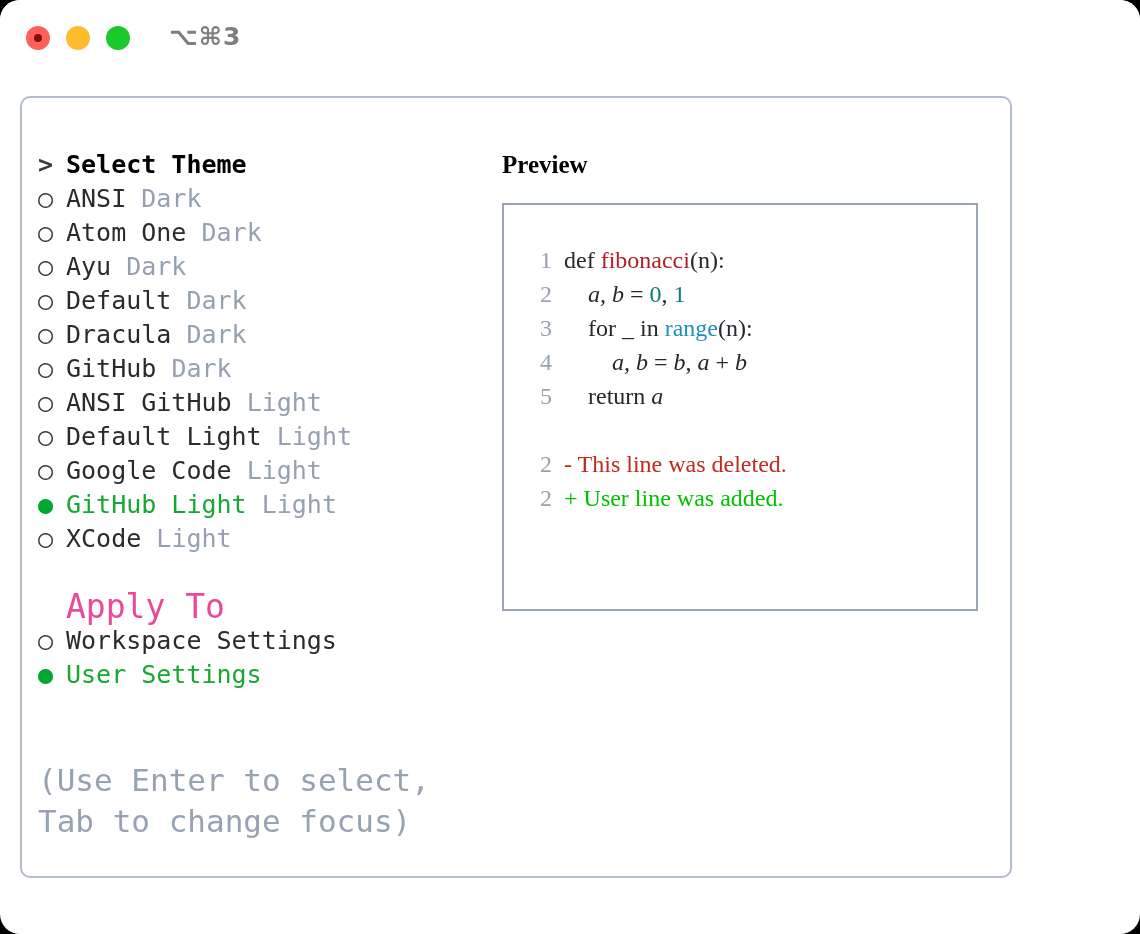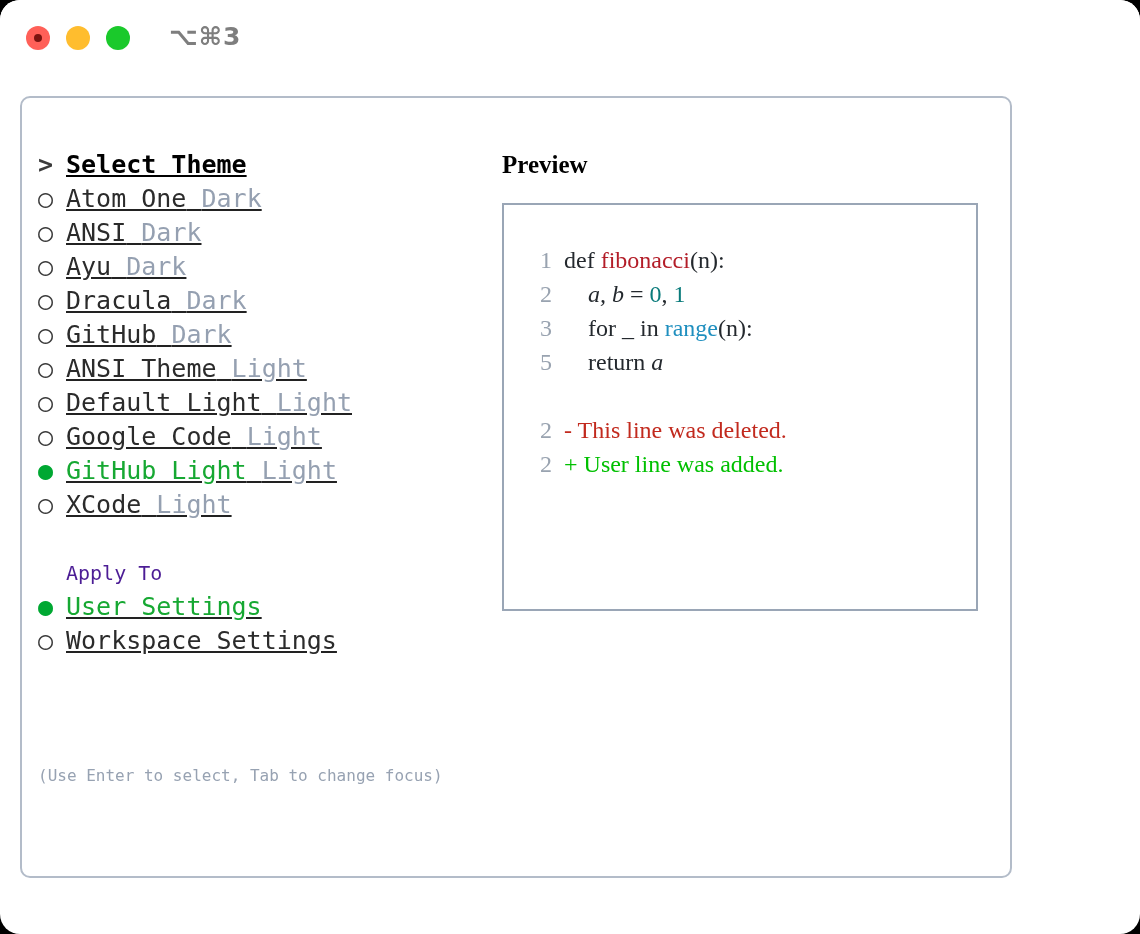--- a/index.html
+++ b/index.html
@@ -91,21 +91,20 @@
     top: 50px;
     width: 450px;
   }
 
   .row {
     height: 34px;
     line-height: 34px;
     font-size: 25px;
     white-space: pre;
     color: #222222;
-    text-decoration: underline;
   }
   .marker {
     display: inline-block;
     width: 28px;
     color: #3b3b3b;
   }
   .marker.sel { color: #00a832; }
   .head-row {
     font-weight: bold;
     color: #000000;
@@ -115,33 +114,33 @@
   .row.selected .theme-name { color: #16a832; }
   .badge {
     color: #95a0b1;
   }
 
   .spacer { height: 34px; }
 
   #applyto-head {
     height: 34px;
     line-height: 34px;
-    font-size: 20px;
-    color: #4c1d95;
+    font-size: 33px;
+    color: #ec4899;
     white-space: pre;
     padding-left: 28px;
   }
 
   #hint {
     position: absolute;
     left: 16px;
     top: 662px;
     width: 420px;
-    font-size: 16px;
-    line-height: 32px;
+    font-size: 31px;
+    line-height: 41px;
     color: #97a2b2;
     white-space: pre-wrap;
   }
 
   
   #right {
     position: absolute;
     left: 480px;
     top: 50px;
     width: 500px;
@@ -209,54 +208,56 @@
     <div id="shortcut">⌥⌘3</div>
   </div>
 
   <div id="panel">
 
     <div id="left">
 
       <div class="row head-row"><span class="marker">&gt; </span><span>Select Theme</span></div>
 
       <div id="theme-list">
+          <div class="row"><span class="marker">○</span><span class="theme-name">ANSI</span><span> </span><span class="badge">Dark</span></div>
           <div class="row"><span class="marker">○</span><span class="theme-name">Atom One</span><span> </span><span class="badge">Dark</span></div>
-          <div class="row"><span class="marker">○</span><span class="theme-name">ANSI</span><span> </span><span class="badge">Dark</span></div>
           <div class="row"><span class="marker">○</span><span class="theme-name">Ayu</span><span> </span><span class="badge">Dark</span></div>
+          <div class="row"><span class="marker">○</span><span class="theme-name">Default</span><span> </span><span class="badge">Dark</span></div>
           <div class="row"><span class="marker">○</span><span class="theme-name">Dracula</span><span> </span><span class="badge">Dark</span></div>
           <div class="row"><span class="marker">○</span><span class="theme-name">GitHub</span><span> </span><span class="badge">Dark</span></div>
-          <div class="row"><span class="marker">○</span><span class="theme-name">ANSI Theme</span><span> </span><span class="badge">Light</span></div>
+          <div class="row"><span class="marker">○</span><span class="theme-name">ANSI GitHub</span><span> </span><span class="badge">Light</span></div>
           <div class="row"><span class="marker">○</span><span class="theme-name">Default Light</span><span> </span><span class="badge">Light</span></div>
           <div class="row"><span class="marker">○</span><span class="theme-name">Google Code</span><span> </span><span class="badge">Light</span></div>
           <div class="row selected"><span class="marker sel">●</span><span class="theme-name">GitHub Light</span><span> </span><span class="badge">Light</span></div>
           <div class="row"><span class="marker">○</span><span class="theme-name">XCode</span><span> </span><span class="badge">Light</span></div>
         </div>
 
       <div class="spacer"></div>
 
       <div id="applyto-head">Apply To</div>
 
       <div id="applyto-list">
+          <div class="row"><span class="marker">○</span><span class="theme-name">Workspace Settings</span></div>
           <div class="row selected"><span class="marker sel">●</span><span class="theme-name">User Settings</span></div>
-          <div class="row"><span class="marker">○</span><span class="theme-name">Workspace Settings</span></div>
         </div>
 
     </div>
 
     <div id="hint">(Use Enter to select, Tab to change focus)</div>
 
     <div id="right">
       <div id="preview-title">Preview</div>
 
       <div id="preview-box">
         <div class="code-area">
           <div id="code-lines">
               <div class="cline"><span class="lnum">1</span><span class="kw">def </span><span class="fn">fibonacci</span><span class="punct">(n):</span></div>
               <div class="cline"><span class="lnum">2</span><span class="punct">    </span><span class="var">a, b</span><span class="punct"> = </span><span class="num">0</span><span class="punct">, </span><span class="num">1</span></div>
               <div class="cline"><span class="lnum">3</span><span class="kw">    for _ in </span><span class="builtin">range</span><span class="punct">(n):</span></div>
+              <div class="cline"><span class="lnum">4</span><span class="punct">        </span><span class="var">a, b</span><span class="punct"> = </span><span class="var">b</span><span class="punct">, </span><span class="var">a</span><span class="punct"> + </span><span class="var">b</span></div>
               <div class="cline"><span class="lnum">5</span><span class="kw">    return </span><span class="var">a</span></div>
             </div>
           <div class="gap"></div>
           <div id="diff-lines">
               <div class="cline"><span class="lnum">2</span><span class="diff-del">-</span><span class="diff-del"> This line was deleted.</span></div>
               <div class="cline"><span class="lnum">2</span><span class="diff-add">+</span><span class="diff-add"> User line was added.</span></div>
             </div>
         </div>
       </div>
     </div>

